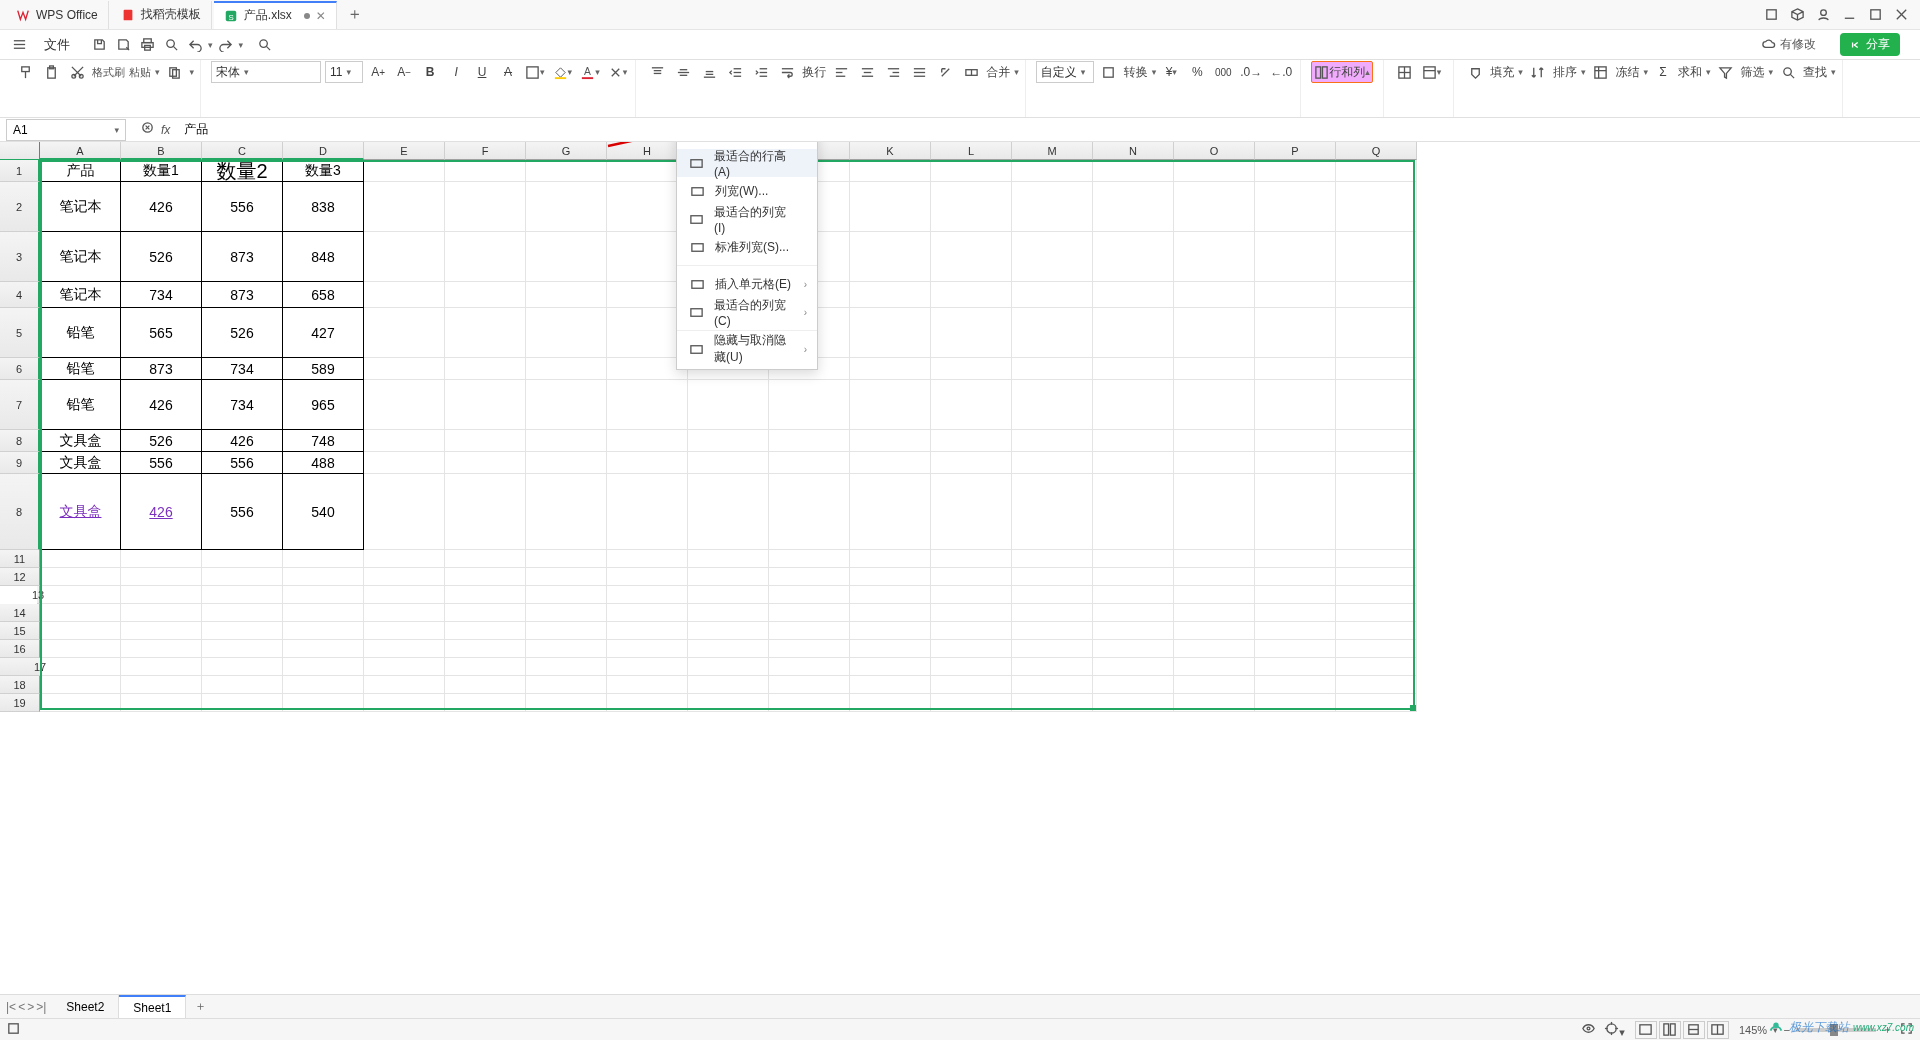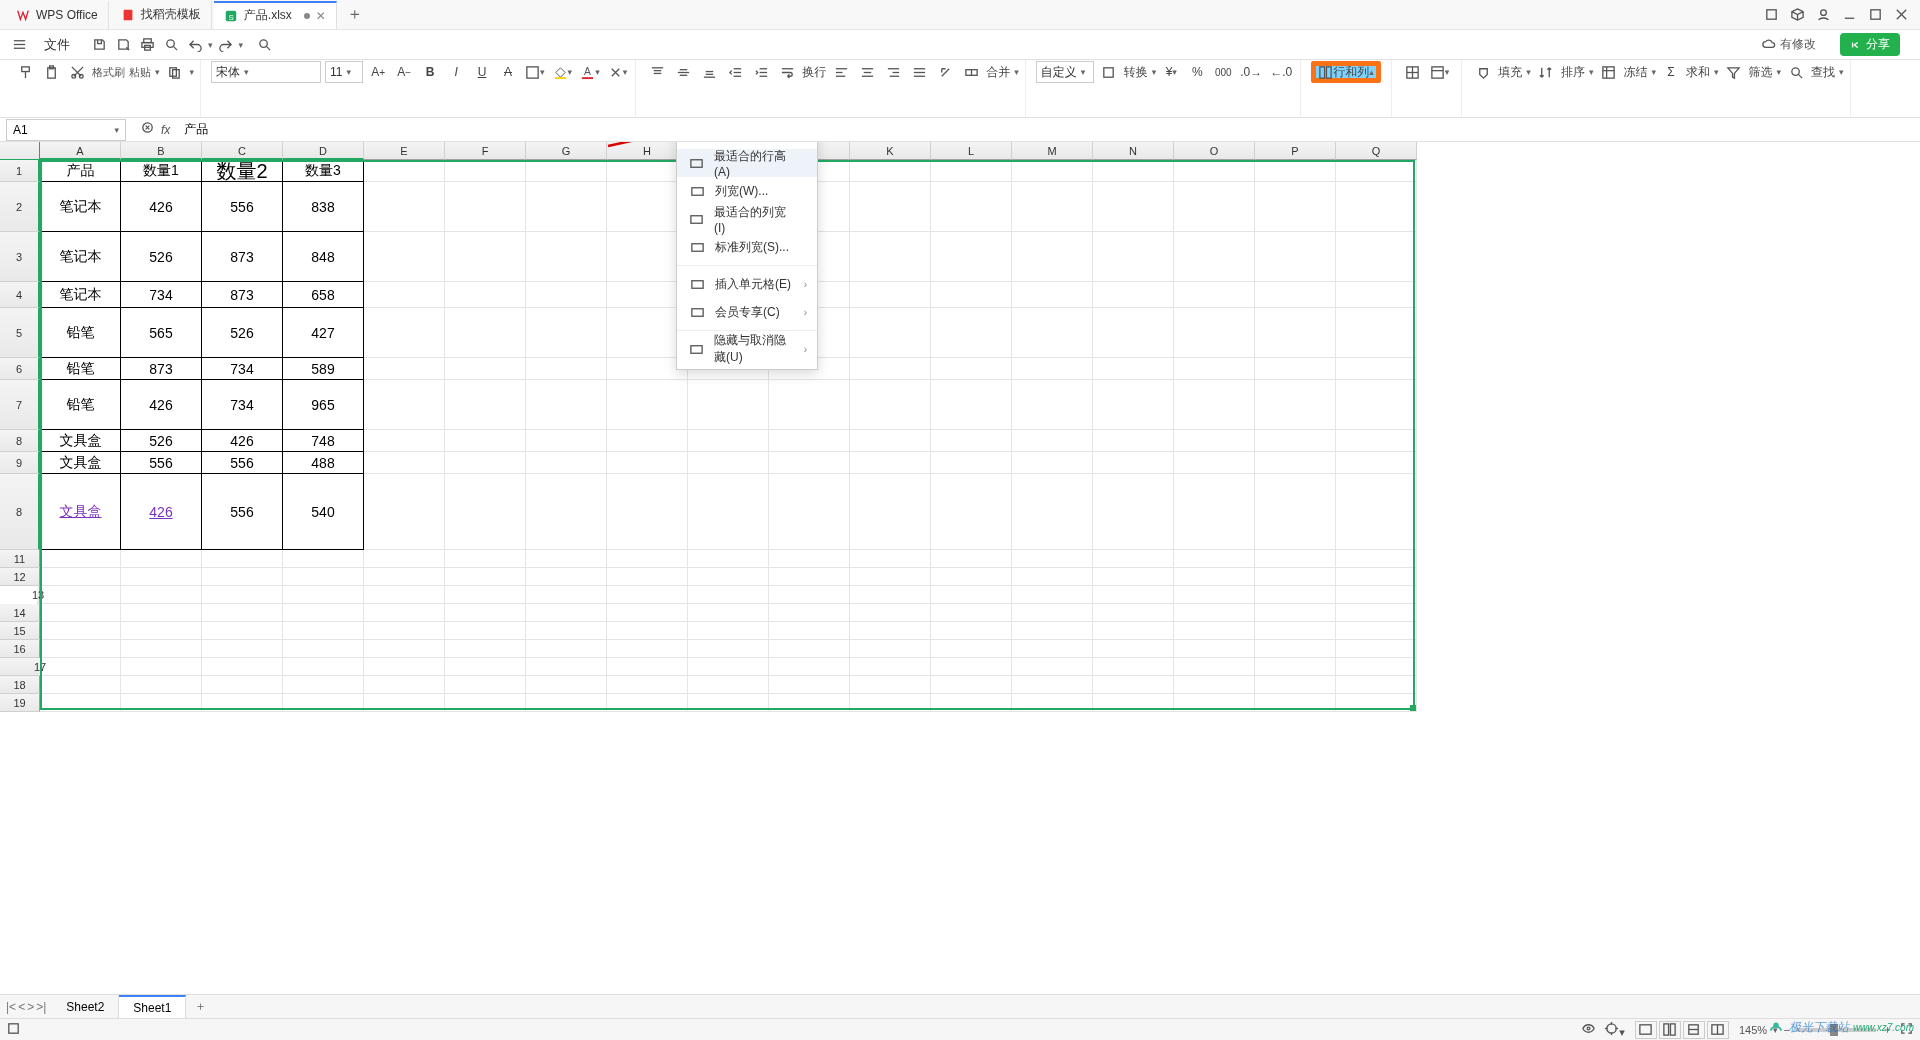--- a/index.html
+++ b/index.html
@@ -32,21 +32,21 @@
   .menu-right { margin-left: auto; display: flex; align-items: center; gap: 24px; padding-right: 20px; }
   .cloud-btn { font-size: 12px; color: #555; display: flex; align-items: center; gap: 4px; }
   .share-btn { background: #22b14c; color: #fff; font-size: 12px; padding: 3px 10px; border-radius: 4px; display: flex; align-items: center; gap: 4px; }
 
   
   .ribbon { height: 58px; border-bottom: 1px solid #e0e0e0; display: flex; align-items: center; background: #fff; padding: 0 8px; gap: 4px; }
   .rgroup { height: 100%; display: flex; justify-content: center; gap: 4px; padding: 0 6px; border-right: 1px solid #eee; }
   .rrow { display: flex; align-items: center; gap: 4px; height: 24px; }
   .rlabel { font-size: 11px; color: #555; text-align: center; }
   .rbtn { min-width: 22px; height: 22px; display: flex; align-items: center; justify-content: center; font-size: 12px; color: #444; padding: 0 2px; border-radius: 2px; }
-  .rbtn.active { background: #7dd3fc; border: 5px solid #f97316; }
+  .rbtn.active { background: #f0abfc; border: 1px solid #f97316; }
   .rcombo { height: 22px; border: 1px solid #ccc; display: flex; align-items: center; padding: 0 4px; font-size: 12px; color: #333; gap: 4px; }
   .caret { font-size: 9px; color: #666; }
   .rtxt { font-size: 12px; color: #444; }
   svg.i { width: 15px; height: 15px; stroke: #555; stroke-width: 1.4; fill: none; }
 
   
   .fxbar { height: 24px; border-bottom: 1px solid #e0e0e0; display: flex; align-items: center; background: #fff; }
   .name-box { width: 120px; height: 22px; border: 1px solid #ccc; margin: 0 6px; display: flex; align-items: center; justify-content: space-between; padding: 0 6px; font-size: 12px; }
   .fx-btns { display: flex; align-items: center; gap: 6px; padding: 0 8px; }
   .fx-input { flex: 1; font-size: 12px; padding-left: 6px; }
@@ -1008,21 +1008,21 @@
           </span>
           <span>插入单元格(E)</span>
           <span class="dd-sub">›</span>
         </div>
         <div class="dd-item">
           <span class="dd-ico">
             <svg class="i" viewBox="0 0 16 16">
               <rect x="2" y="4" width="12" height="8"></rect>
             </svg>
           </span>
-          <span>会员专享(C)</span>
+          <span>最适合的列宽(C)</span>
           <span class="dd-sub">›</span>
         </div>
         <div class="dd-sep"></div>
         <div class="dd-item">
           <span class="dd-ico">
             <svg class="i" viewBox="0 0 16 16">
               <rect x="2" y="4" width="12" height="8"></rect>
             </svg>
           </span>
           <span>隐藏与取消隐藏(U)</span>

